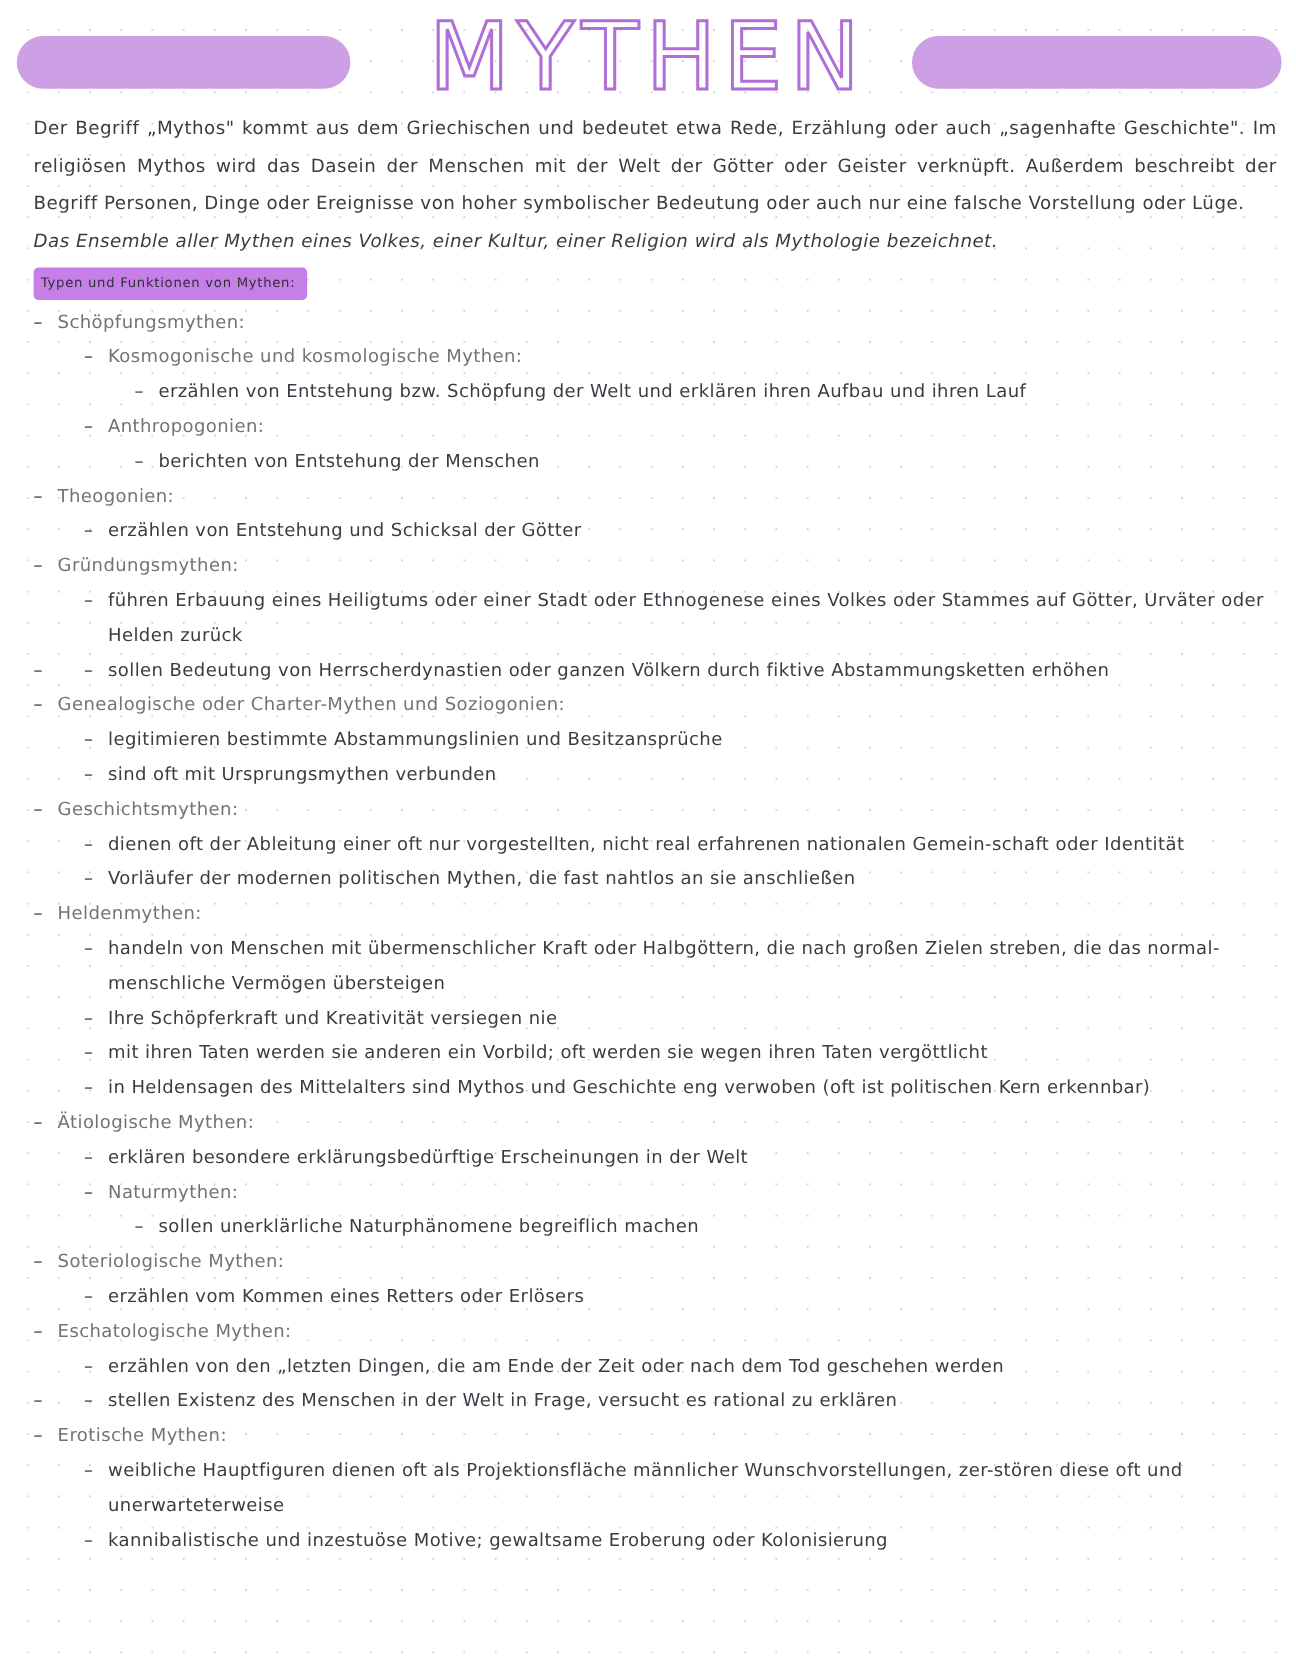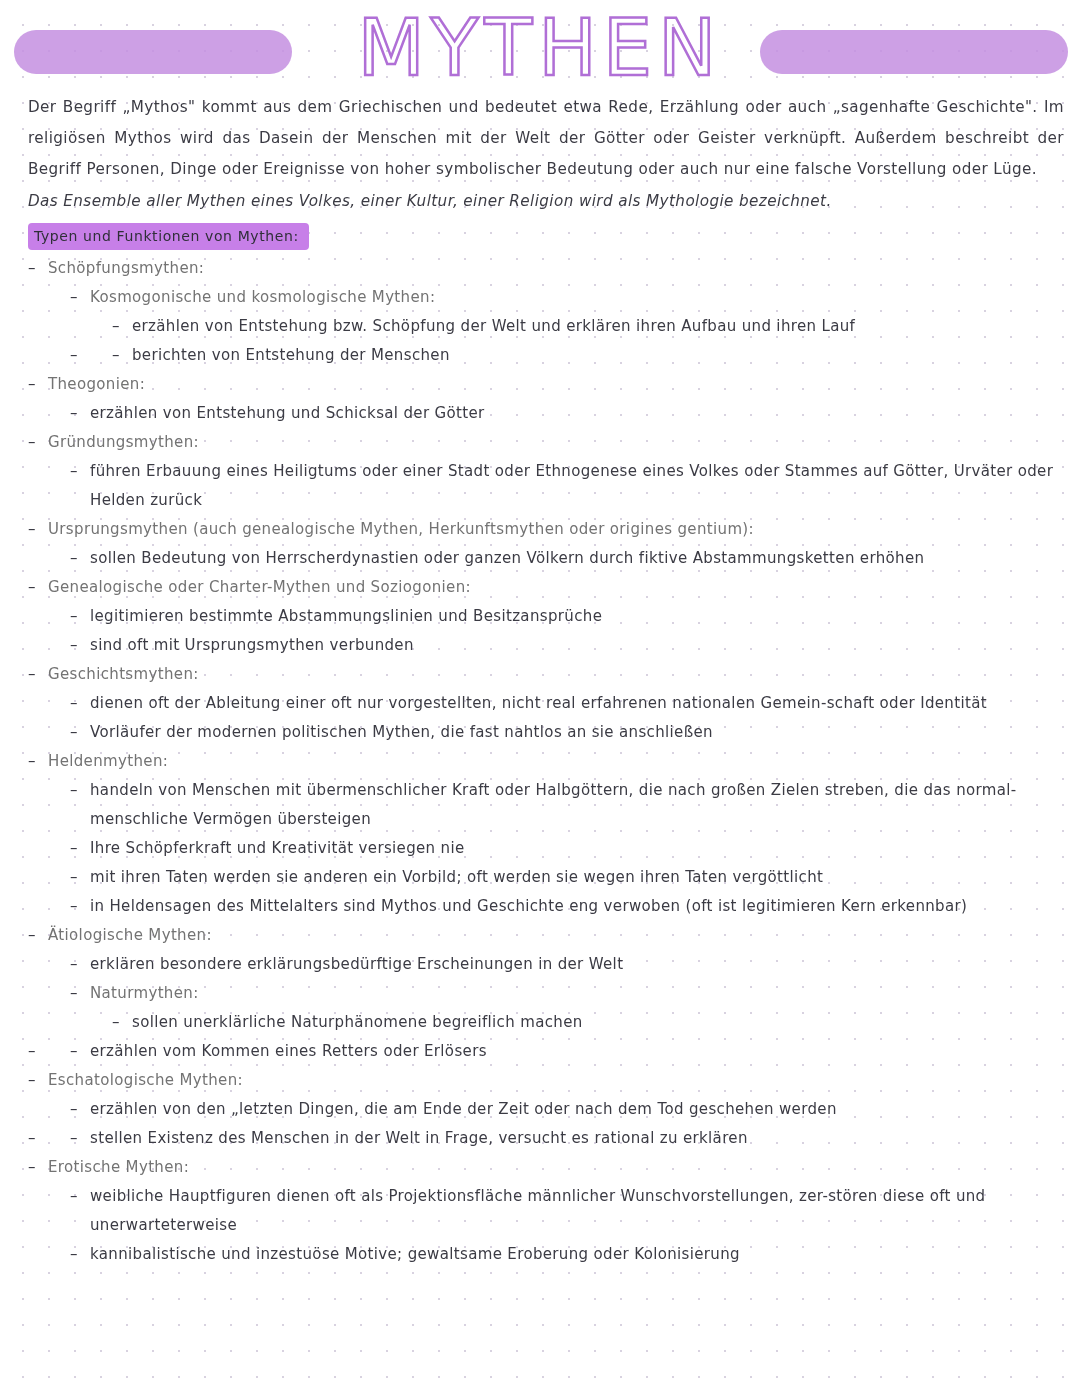--- a/index.html
+++ b/index.html
@@ -72,21 +72,21 @@
   .intro p { margin: 0; }
   .intro p + p { margin-top: 1px; font-style: italic; }
 
   .section-title-wrap {
     margin: 6px 0 4px 28px;
   }
   .section-title {
     display: inline-block;
     background: #c77fe8;
     color: #2f2f38;
-    font-size: 14px;
+    font-size: 11px;
     letter-spacing: .6px;
     padding: 3px 10px 4px 6px;
     border-radius: 4px;
     line-height: 20px;
   }
 
   ul.lv1, ul.lv2, ul.lv3, ul.lv4 {
     list-style: none;
     margin: 0;
     padding: 0;
@@ -145,20 +145,21 @@
           <span class="txt">Kosmogonische und kosmologische Mythen:</span>
           <ul class="lv3">
             <li>
               <span class="dash">–</span>
               <span class="txt">erzählen von Entstehung bzw. Schöpfung der Welt und erklären ihren Aufbau und ihren Lauf</span>
             </li>
           </ul>
         </li>
         <li class="head">
           <span class="dash">–</span>
+          <span class="txt">Anthropogonien:</span>
           <ul class="lv3">
             <li>
               <span class="dash">–</span>
               <span class="txt">berichten von Entstehung der Menschen</span>
             </li>
           </ul>
         </li>
       </ul>
     </li>
 
@@ -179,21 +180,20 @@
       <ul class="lv2">
         <li>
           <span class="dash">–</span>
           <span class="txt">führen Erbauung eines Heiligtums oder einer Stadt oder Ethnogenese eines Volkes oder Stammes auf Götter, Urväter oder Helden zurück</span>
         </li>
       </ul>
     </li>
 
     <li class="head">
       <span class="dash">–</span>
-      <span class="txt">Ursprungsmythen (auch genealogische Mythen, Herkunftsmythen oder origines gentium):</span>
       <ul class="lv2">
         <li>
           <span class="dash">–</span>
           <span class="txt">sollen Bedeutung von Herrscherdynastien oder ganzen Völkern durch fiktive Abstammungsketten erhöhen</span>
         </li>
       </ul>
     </li>
 
     <li class="head">
       <span class="dash">–</span>
@@ -236,21 +236,21 @@
         <li>
           <span class="dash">–</span>
           <span class="txt">Ihre Schöpferkraft und Kreativität versiegen nie</span>
         </li>
         <li>
           <span class="dash">–</span>
           <span class="txt">mit ihren Taten werden sie anderen ein Vorbild; oft werden sie wegen ihren Taten vergöttlicht</span>
         </li>
         <li>
           <span class="dash">–</span>
-          <span class="txt">in Heldensagen des Mittelalters sind Mythos und Geschichte eng verwoben (oft ist legitimieren Kern erkennbar)</span>
+          <span class="txt">in Heldensagen des Mittelalters sind Mythos und Geschichte eng verwoben (oft ist politischen Kern erkennbar)</span>
         </li>
       </ul>
     </li>
 
     <li class="head">
       <span class="dash">–</span>
       <span class="txt">Ätiologische Mythen:</span>
       <ul class="lv2">
         <li>
           <span class="dash">–</span>
@@ -264,20 +264,21 @@
               <span class="dash">–</span>
               <span class="txt">sollen unerklärliche Naturphänomene begreiflich machen</span>
             </li>
           </ul>
         </li>
       </ul>
     </li>
 
     <li class="head">
       <span class="dash">–</span>
+      <span class="txt">Soteriologische Mythen:</span>
       <ul class="lv2">
         <li>
           <span class="dash">–</span>
           <span class="txt">erzählen vom Kommen eines Retters oder Erlösers</span>
         </li>
       </ul>
     </li>
 
     <li class="head">
       <span class="dash">–</span>

